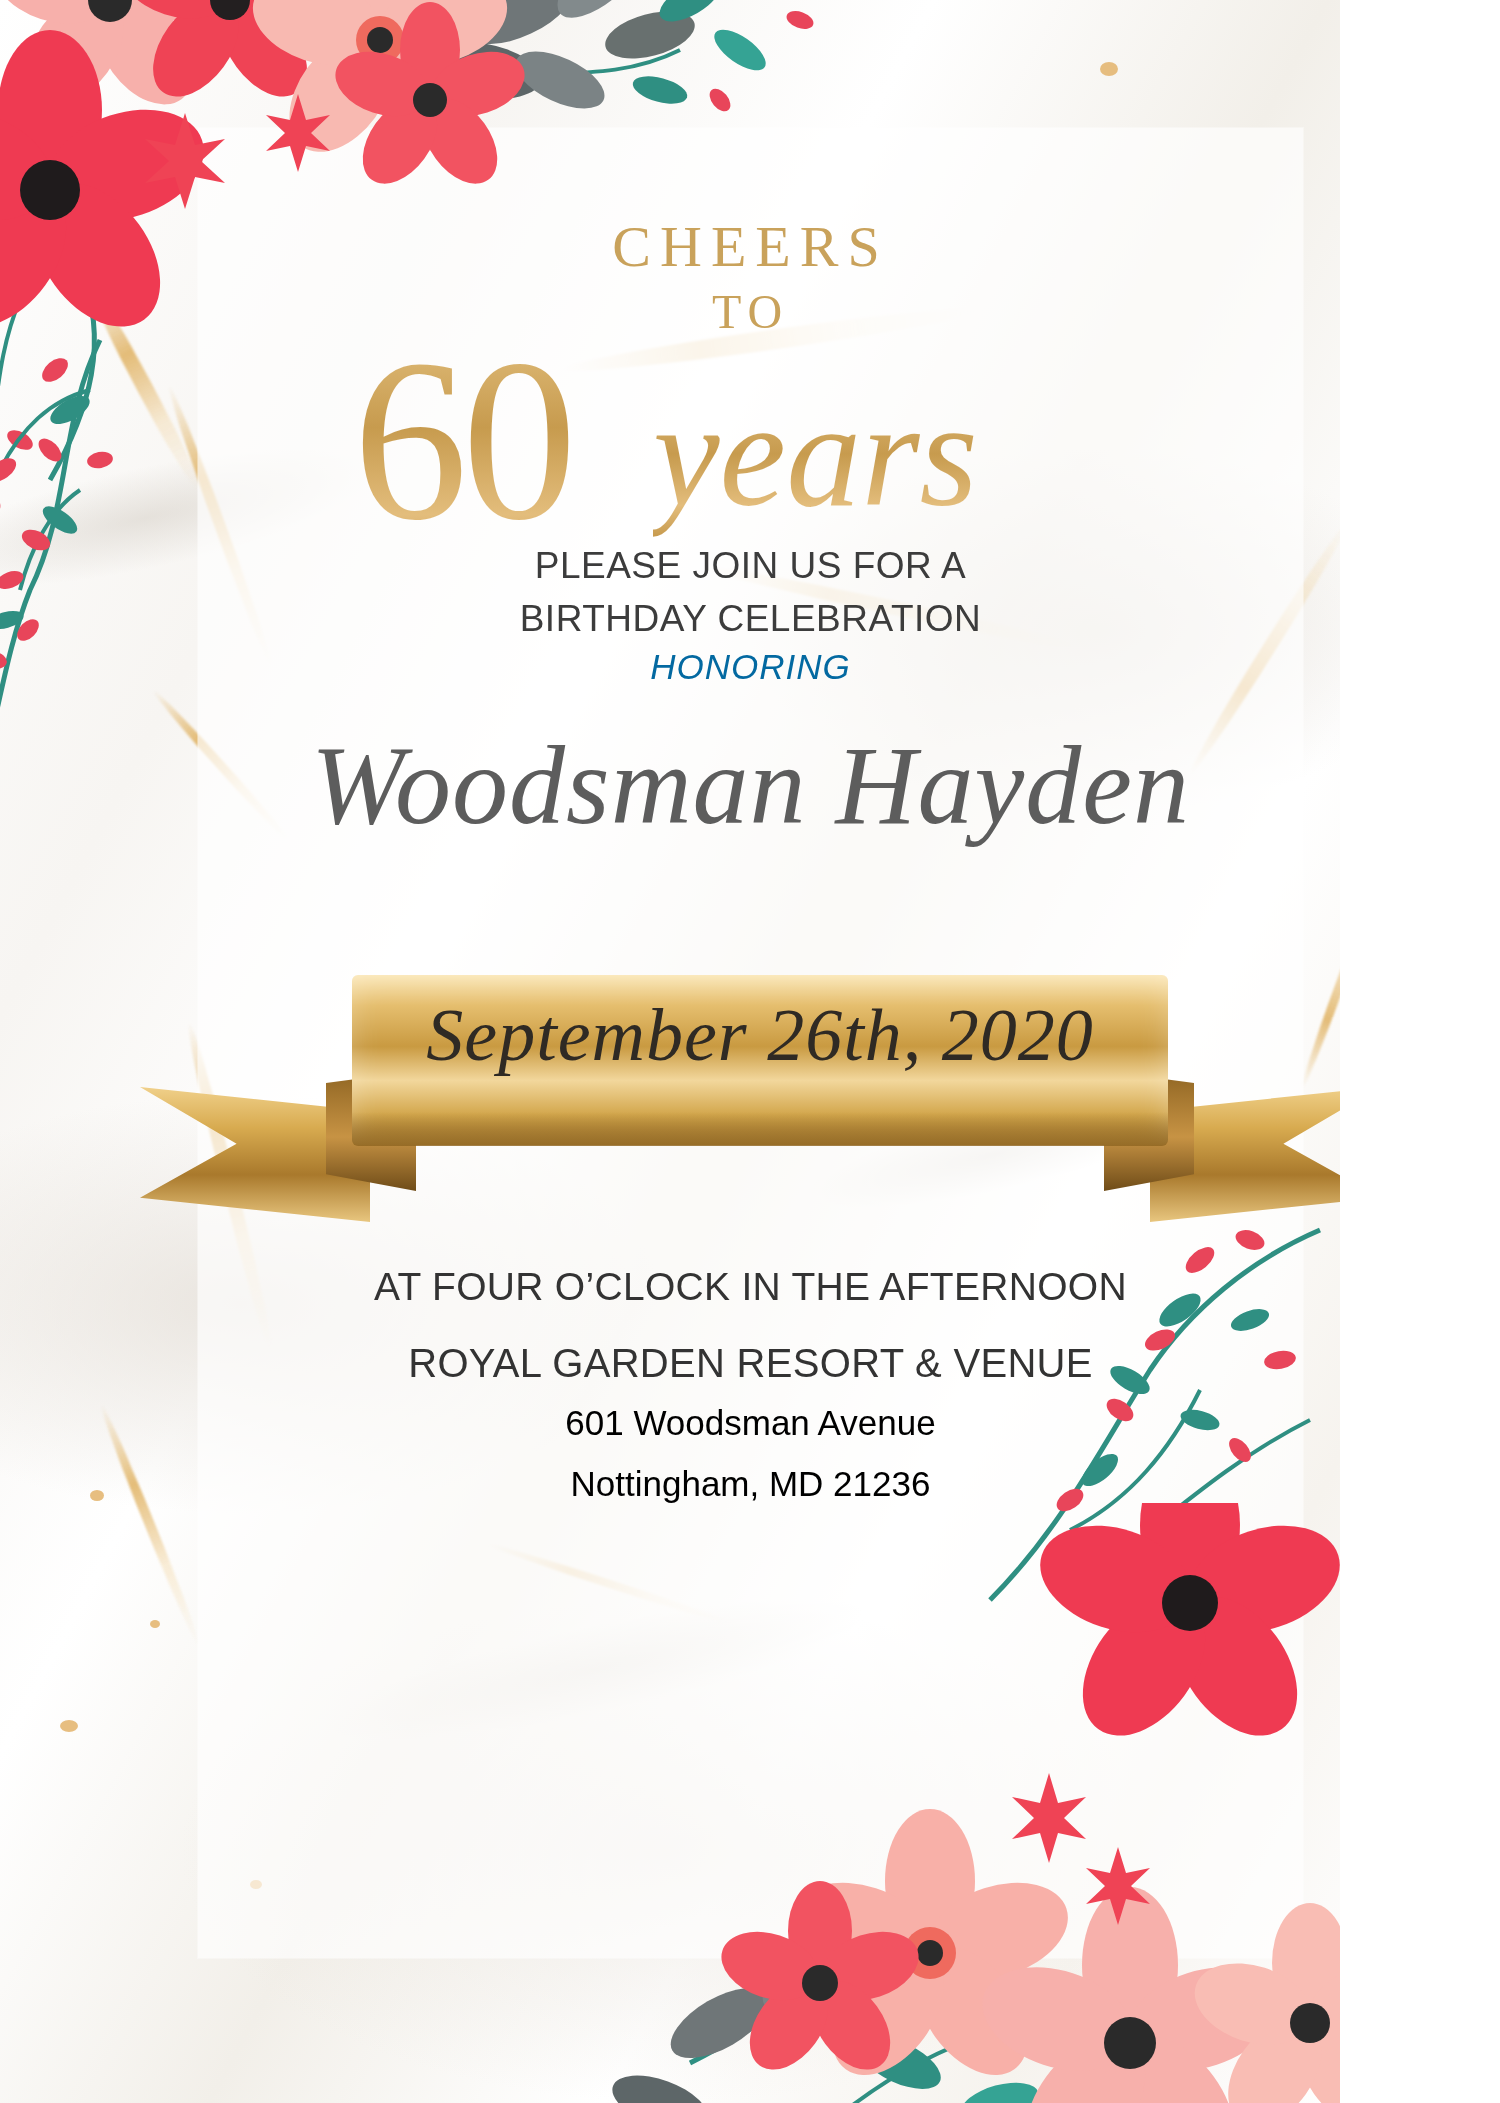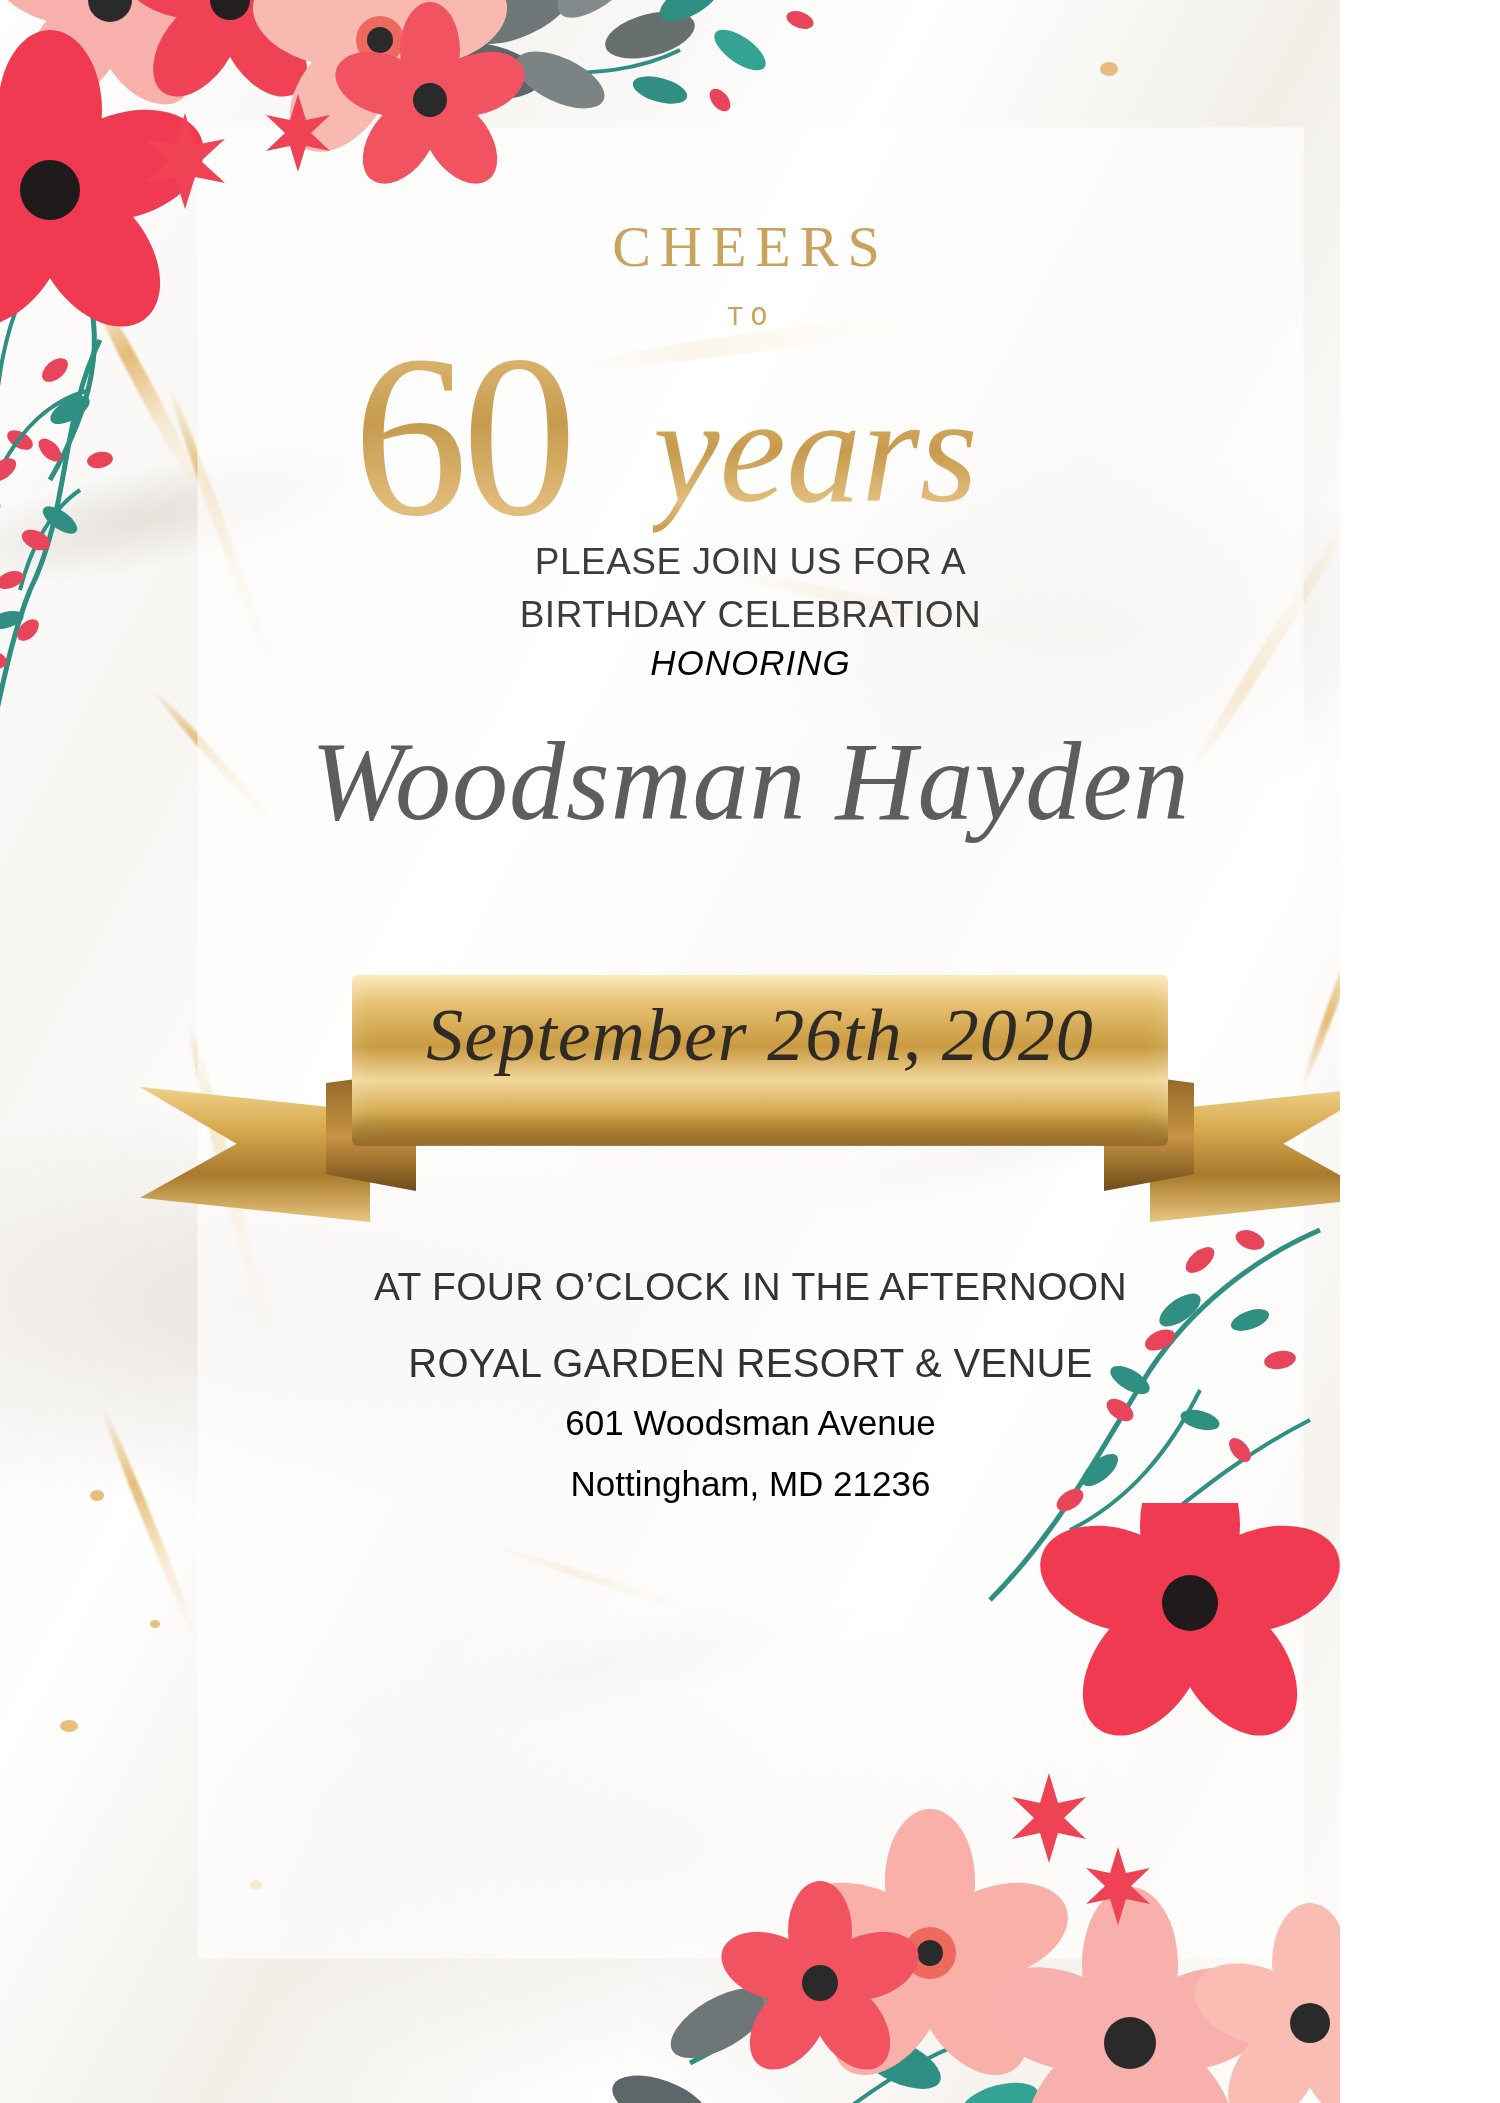--- a/index.html
+++ b/index.html
@@ -91,25 +91,25 @@
 
   .cheers {
     font-family: "Liberation Serif", serif;
     font-size: 58px;
     letter-spacing: 9px;
     color: #c9a25b;
     margin-top: 90px;
     line-height: 1;
   }
   .to {
-    font-family: Liberation Mono, monospace;
-    font-size: 28px;
+    font-family: Liberation Serif, serif;
+    font-size: 48px;
     letter-spacing: 7px;
     color: #c9a25b;
-    margin-top: 28px;
+    margin-top: 12px;
     line-height: 1;
   }
   .bignum-row {
     position: relative;
     height: 210px;
     margin-top: -6px;
     text-decoration: underline;
   }
   .bignum {
     font-family: "Liberation Serif", serif;
@@ -140,21 +140,21 @@
 
   .line-caps {
     font-size: 37px;
     color: #3c3c3c;
     letter-spacing: .5px;
     line-height: 1.42;
   }
   .honoring {
     font-size: 35px;
     font-style: italic;
-    color: #000000;
+    color: #0369a1;
     letter-spacing: 1px;
     margin-top: 2px;
   }
 
   .honoree {
     font-family: "Liberation Serif", serif;
     font-style: italic;
     font-size: 112px;
     color: #5d5d5d;
     margin-top: 40px;

